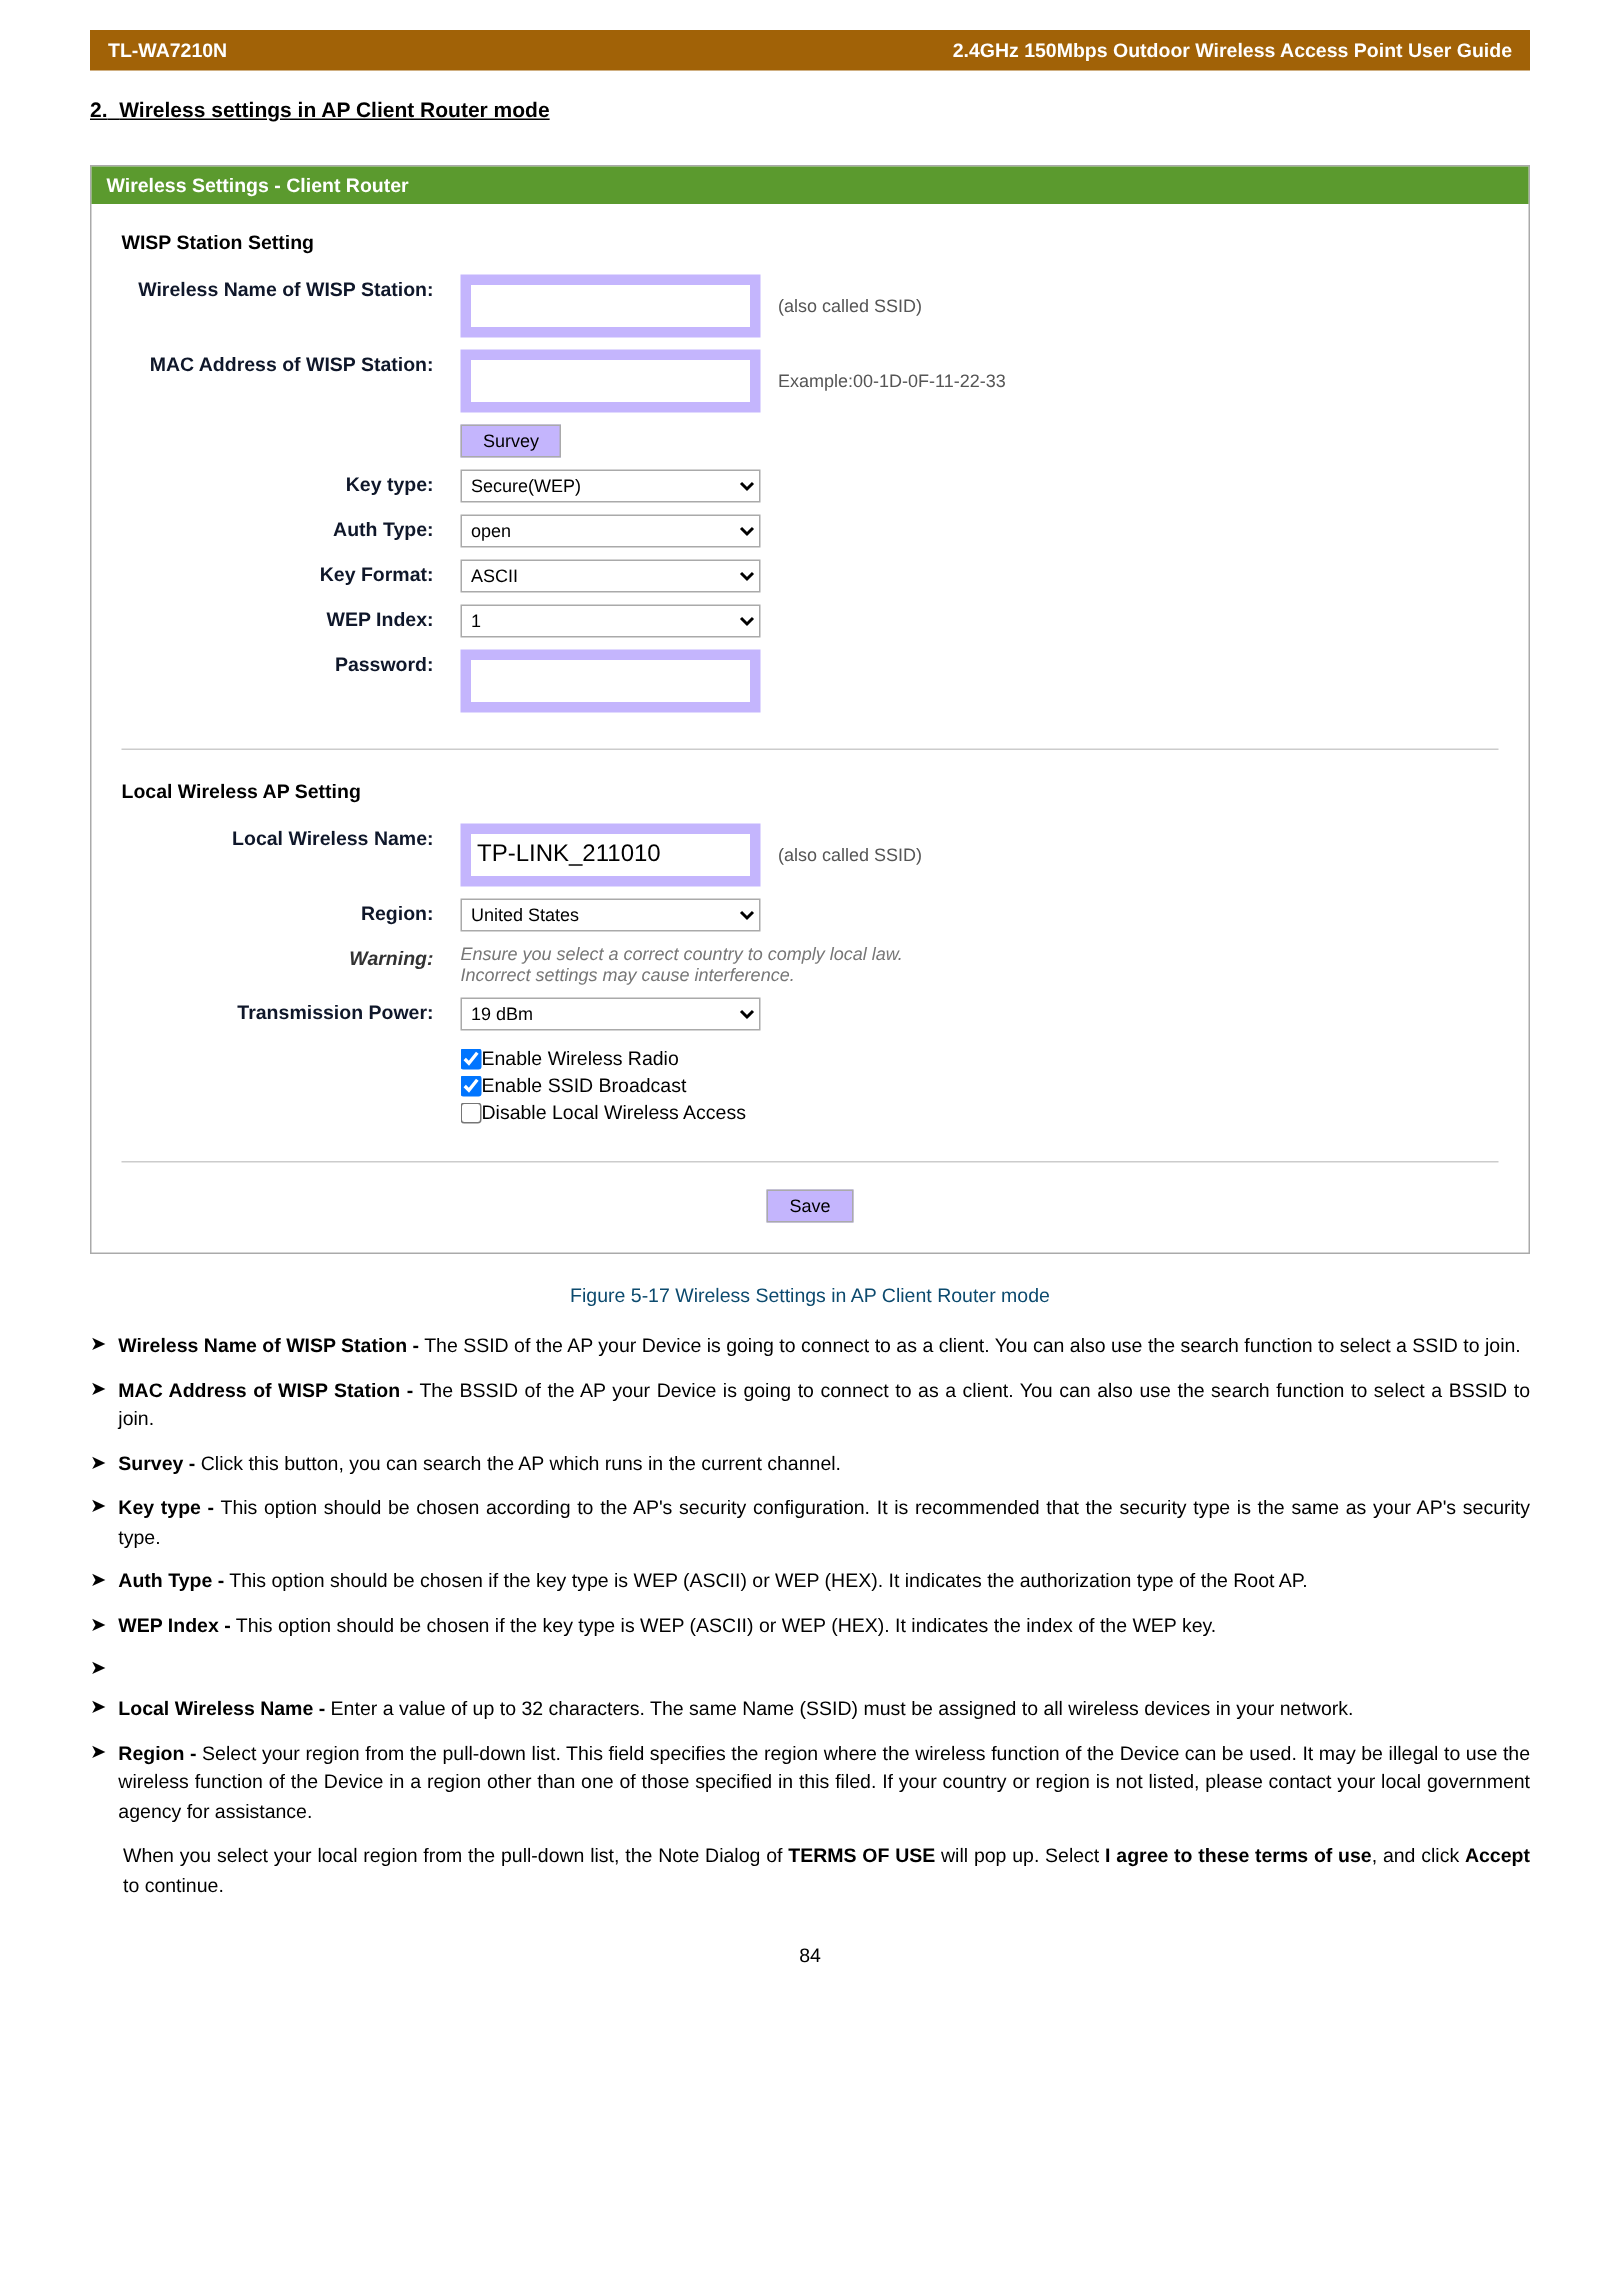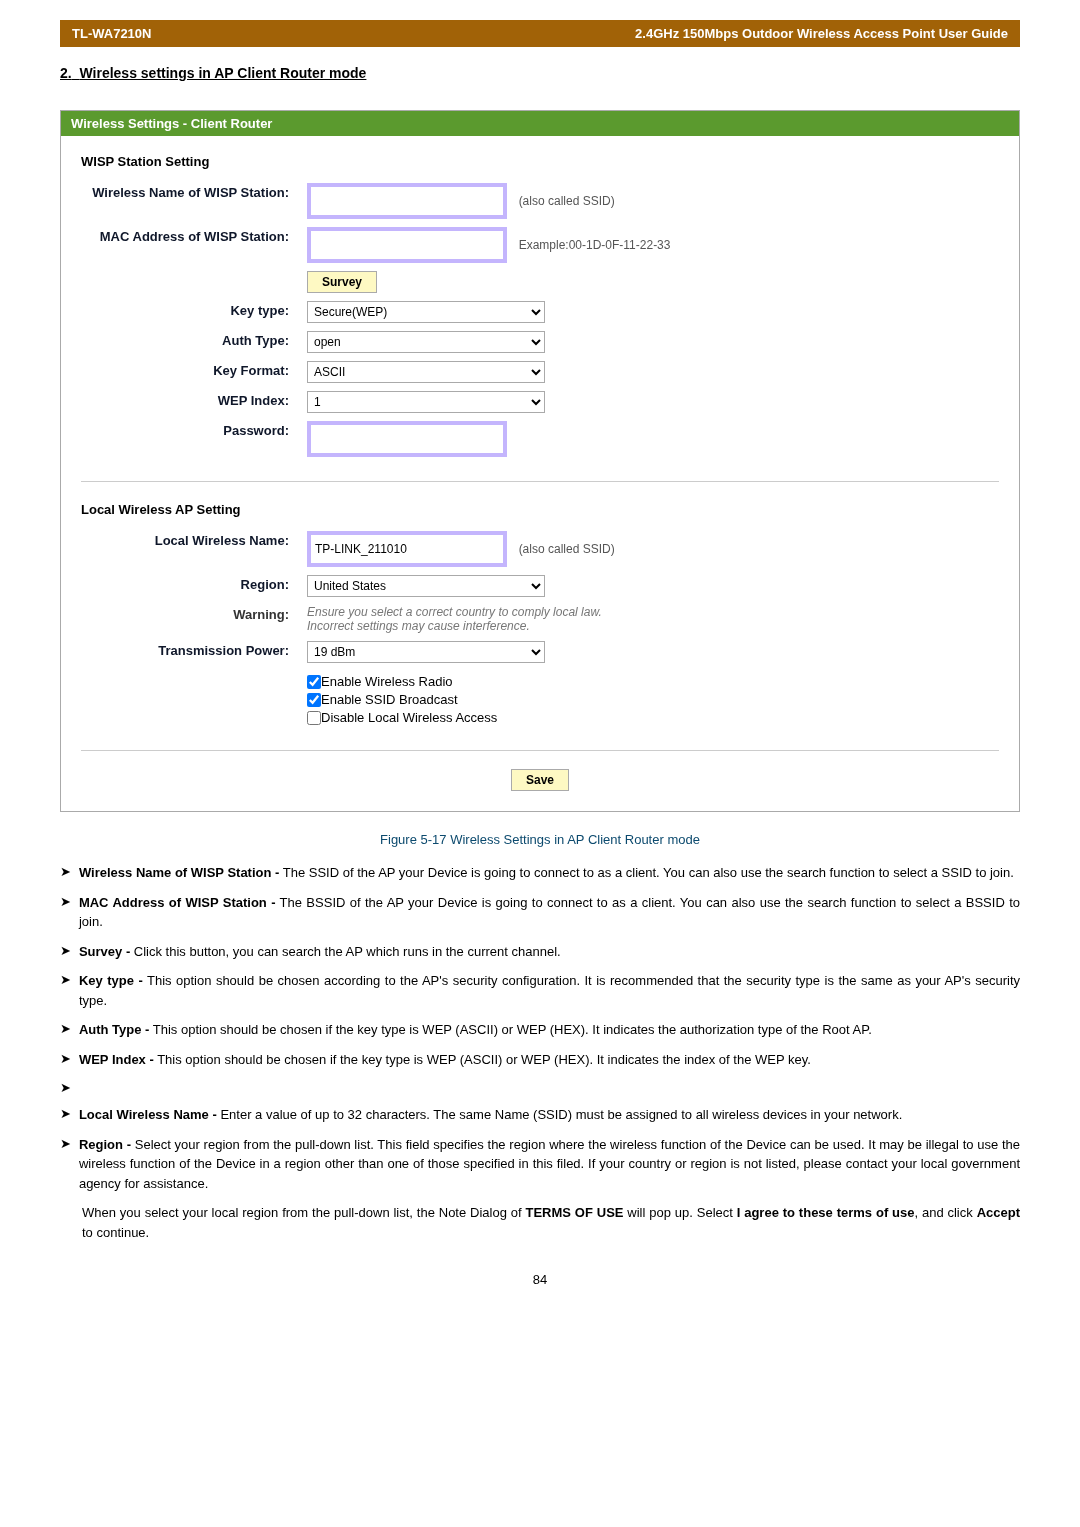--- a/index.html
+++ b/index.html
@@ -70,51 +70,50 @@
       width: 220px;
       color: #0f172a;
       padding-right: 12px;
       vertical-align: top;
       padding-top: 6px;
     }
     .form-table td.value {
       vertical-align: middle;
     }
     input[type="text"] {
-      border: 4px solid #c4b5fd;
+      border: 7px solid #c4b5fd;
       padding: 14px 4px;
-      font-size: 12px;
+      font-size: 16px;
       width: 200px;
       height: 22px;
     }
     select {
       border: 1px solid #aaa;
       padding: 2px 2px;
       font-size: 12px;
-      width: 238px;
+      width: 200px;
       height: 22px;
       background: #fff;
     }
     .hint-text {
       font-size: 12px;
       color: #555;
       margin-left: 8px;
     }
     .example-text {
       font-size: 12px;
       color: #555;
       margin-left: 8px;
     }
     .survey-btn, .save-btn {
-      background: #fef9c3;
+      background: #c4b5fd;
       border: 1px solid #aaa;
       padding: 3px 14px;
       font-size: 12px;
       cursor: pointer;
-      font-weight: bold;
     }
     .warning-text {
       font-size: 12px;
       color: #777;
       font-style: italic;
       max-width: 340px;
     }
     .checkbox-row {
       display: flex;
       align-items: center;
@@ -301,21 +300,21 @@
         <td class="label">
           <span>Region:</span>
         </td>
         <td class="value">
           <select>
             <option>United States</option>
           </select>
         </td>
       </tr>
       <tr>
-        <td class="label" style="color:#333;">
+        <td class="label" style="color:#333;font-style:italic;">
           <span>Warning:</span>
         </td>
         <td class="value">
           <div class="warning-text">Ensure you select a correct country to comply local law. Incorrect settings may cause interference.</div>
         </td>
       </tr>
       <tr>
         <td class="label">
           <span>Transmission Power:</span>
         </td>

